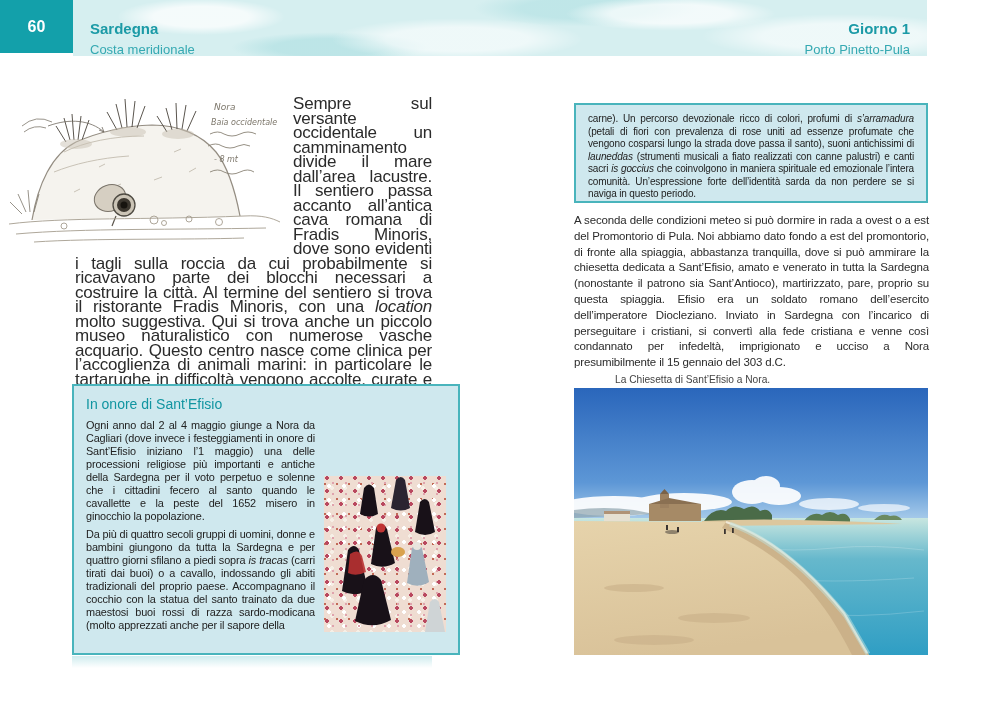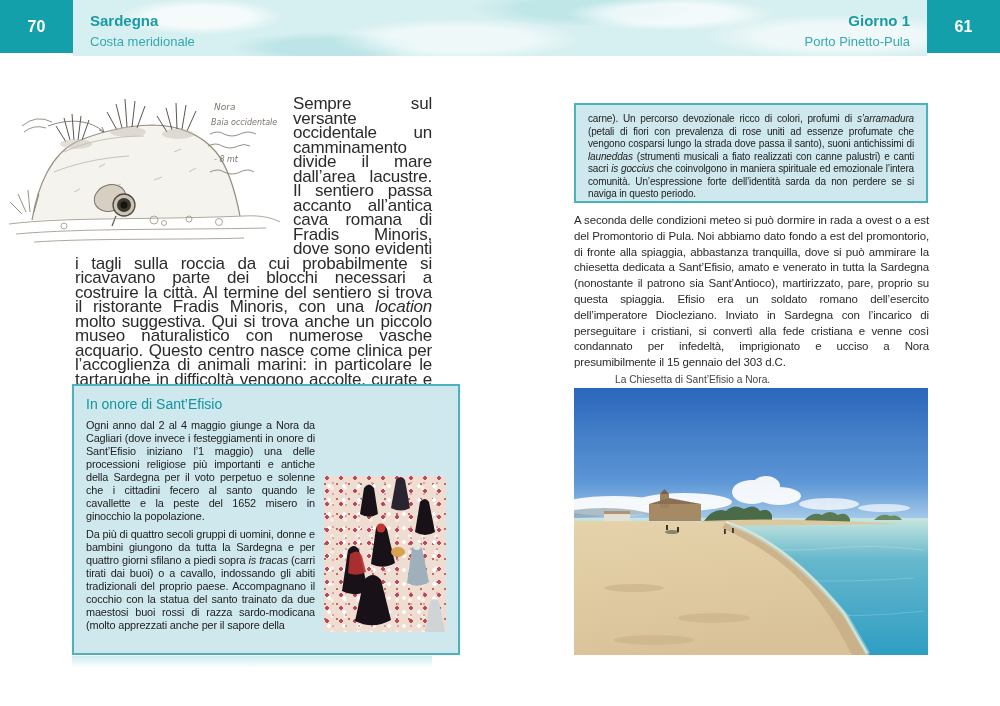--- a/index.html
+++ b/index.html
@@ -14,21 +14,21 @@
           radial-gradient(ellipse 200px 32px at 90% 65%, rgba(255,255,255,.6) 0 40%, rgba(255,255,255,0) 70%),
           radial-gradient(ellipse 140px 22px at 30% 85%, rgba(186,228,230,.9) 0 40%, rgba(186,228,230,0) 70%),
           radial-gradient(ellipse 160px 26px at 60% 15%, rgba(186,228,230,.8) 0 40%, rgba(186,228,230,0) 70%);}
   .pagenum{position:absolute;top:0;width:73px;height:53px;background:#13a0aa;color:#ffffff;
            font-size:16px;font-weight:bold;display:flex;align-items:center;justify-content:center;}
   .pagenum.left{left:0;}
   .pagenum.right{right:0;}
   .head-titles{position:absolute;top:9px;line-height:1;}
   .head-titles.left{left:90px;text-align:left;}
   .head-titles.right{right:90px;text-align:right;}
-  .head-title{font-size:15px;font-weight:bold;color:#1b9aa6;margin:4px 0 7px 0;}
+  .head-title{font-size:15px;font-weight:bold;color:#1b9aa6;margin:12px 0 7px 0;}
   .head-sub{font-size:13px;color:#35a9b2;margin:0;text-align:center;}
   
   .body-text{font-size:17px;line-height:14.5px;text-align:justify;letter-spacing:-0.2px;}
   .it{font-style:italic;}
   .intro{position:absolute;left:75px;top:97px;width:357px;}
   .sketch-spacer{float:left;width:218px;height:158px;}
   .sketch{position:absolute;left:4px;top:92px;width:285px;height:162px;}
   
   .fbox{position:absolute;background:#cfe8ee;border:2px solid #49b4bc;box-sizing:border-box;overflow:hidden;}
   .fbox-left{left:72px;top:384px;width:388px;height:271px;padding:8px 12px;}
@@ -53,22 +53,21 @@
               text-align:justify;letter-spacing:-0.15px;}
   .photo-caption{position:absolute;left:575px;top:374px;font-size:10.2px;color:#444;padding-left:40px;}
   .beach{position:absolute;left:574px;top:388px;width:354px;height:267px;}
 </style>
 </head>
 <body>
 
 <div class="page">
 
   <div class="band"></div>
-  <div class="pagenum left">70</div>
-  <div class="pagenum right">61</div>
+  <div class="pagenum left">60</div>
   <div class="head-titles left">
     <div class="head-title">Sardegna</div>
     <div class="head-sub">Costa meridionale</div>
   </div>
   <div class="head-titles right">
     <div class="head-title">Giorno 1</div>
     <div class="head-sub">Porto Pinetto-Pula</div>
   </div>
 
   <svg class="sketch" viewBox="0 0 285 162">

